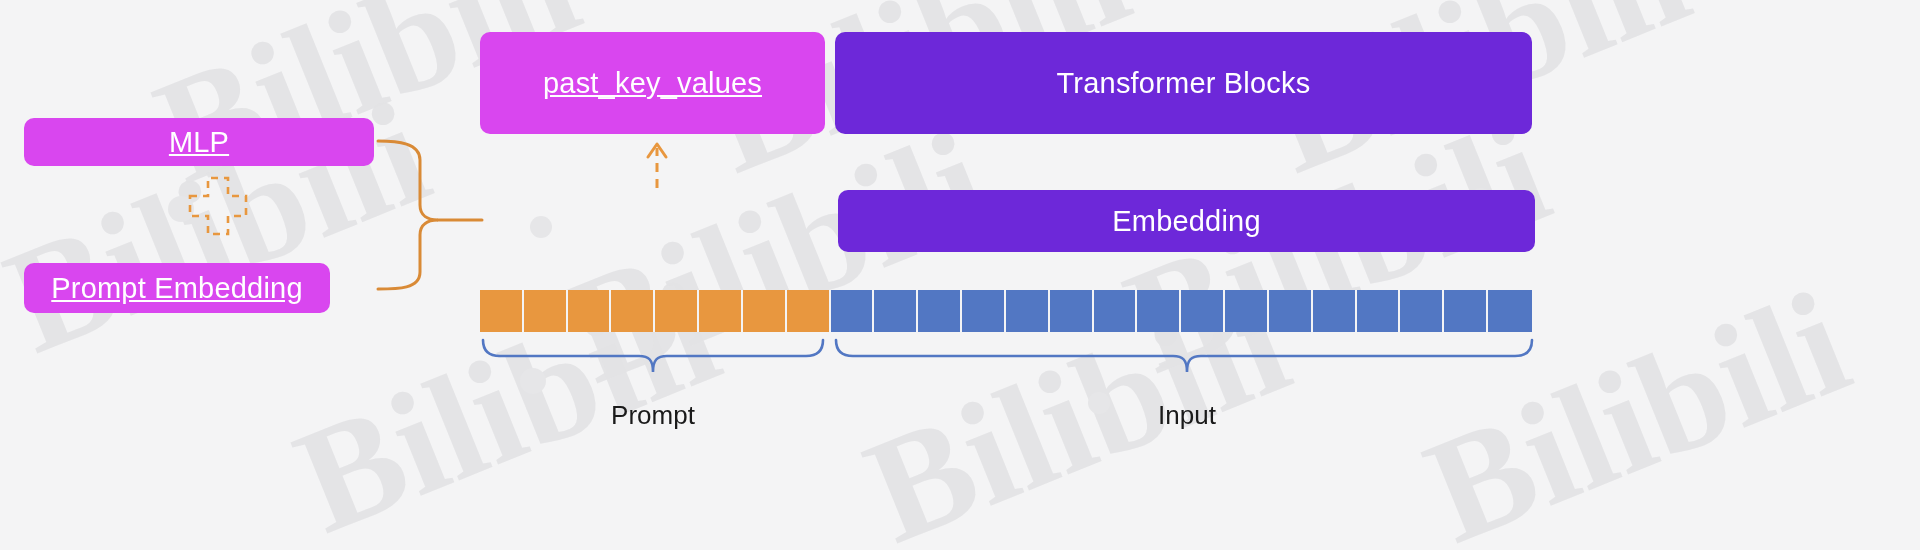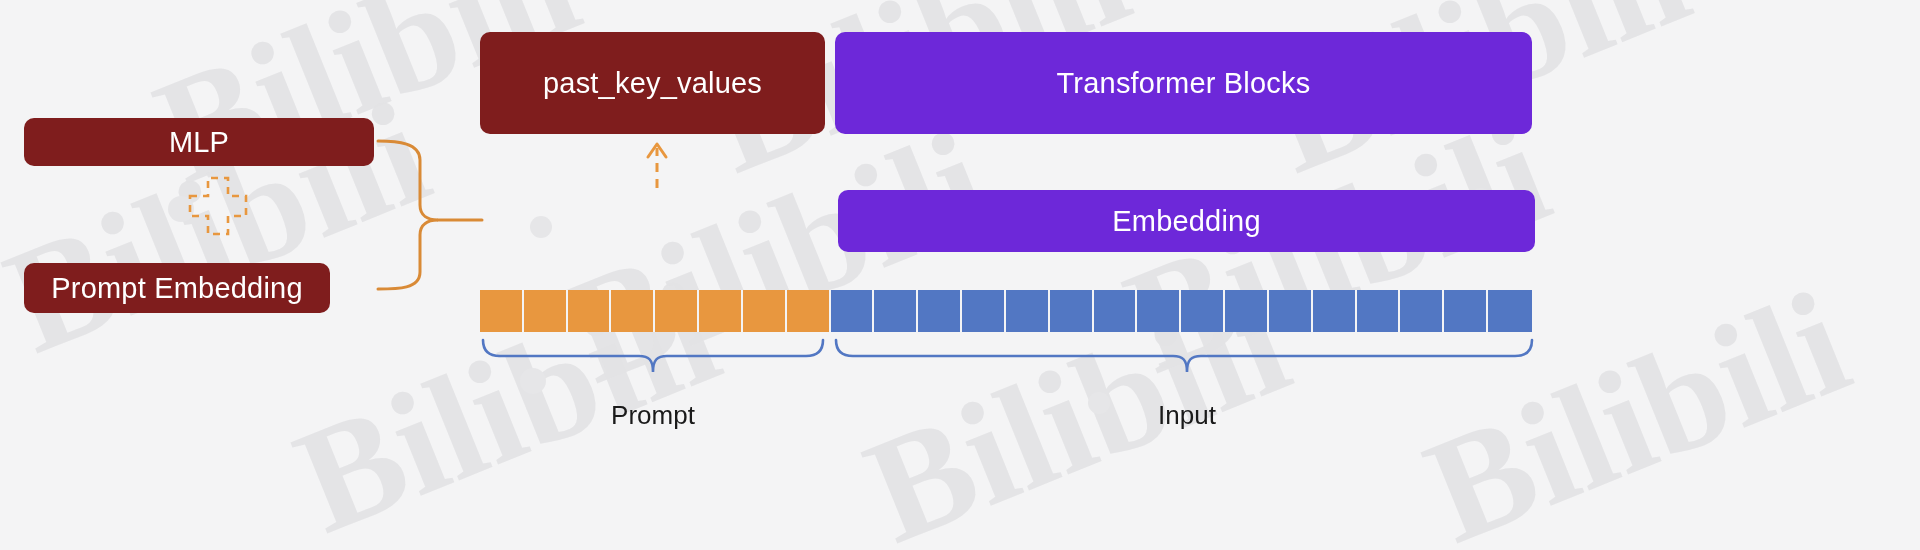--- a/index.html
+++ b/index.html
@@ -33,21 +33,21 @@
   
   .box{
     position:absolute;
     box-sizing:border-box;
     display:flex;align-items:center;justify-content:center;
     color:#ffffff;
     font-size:29px;
     letter-spacing:.2px;
     border-radius:10px;
   }
-  .box.orange{background:#7f1d1d;}
+  .box.orange{background:#d946ef;text-decoration:underline;}
   .box.blue{background:#6d28d9;}
   .box.dashed{
     background:transparent;
     border:3px dashed #e8973f;
     color:#1a1a1a;
     border-radius:14px;
   }
 
   
   .strip{position:absolute;display:flex;}

